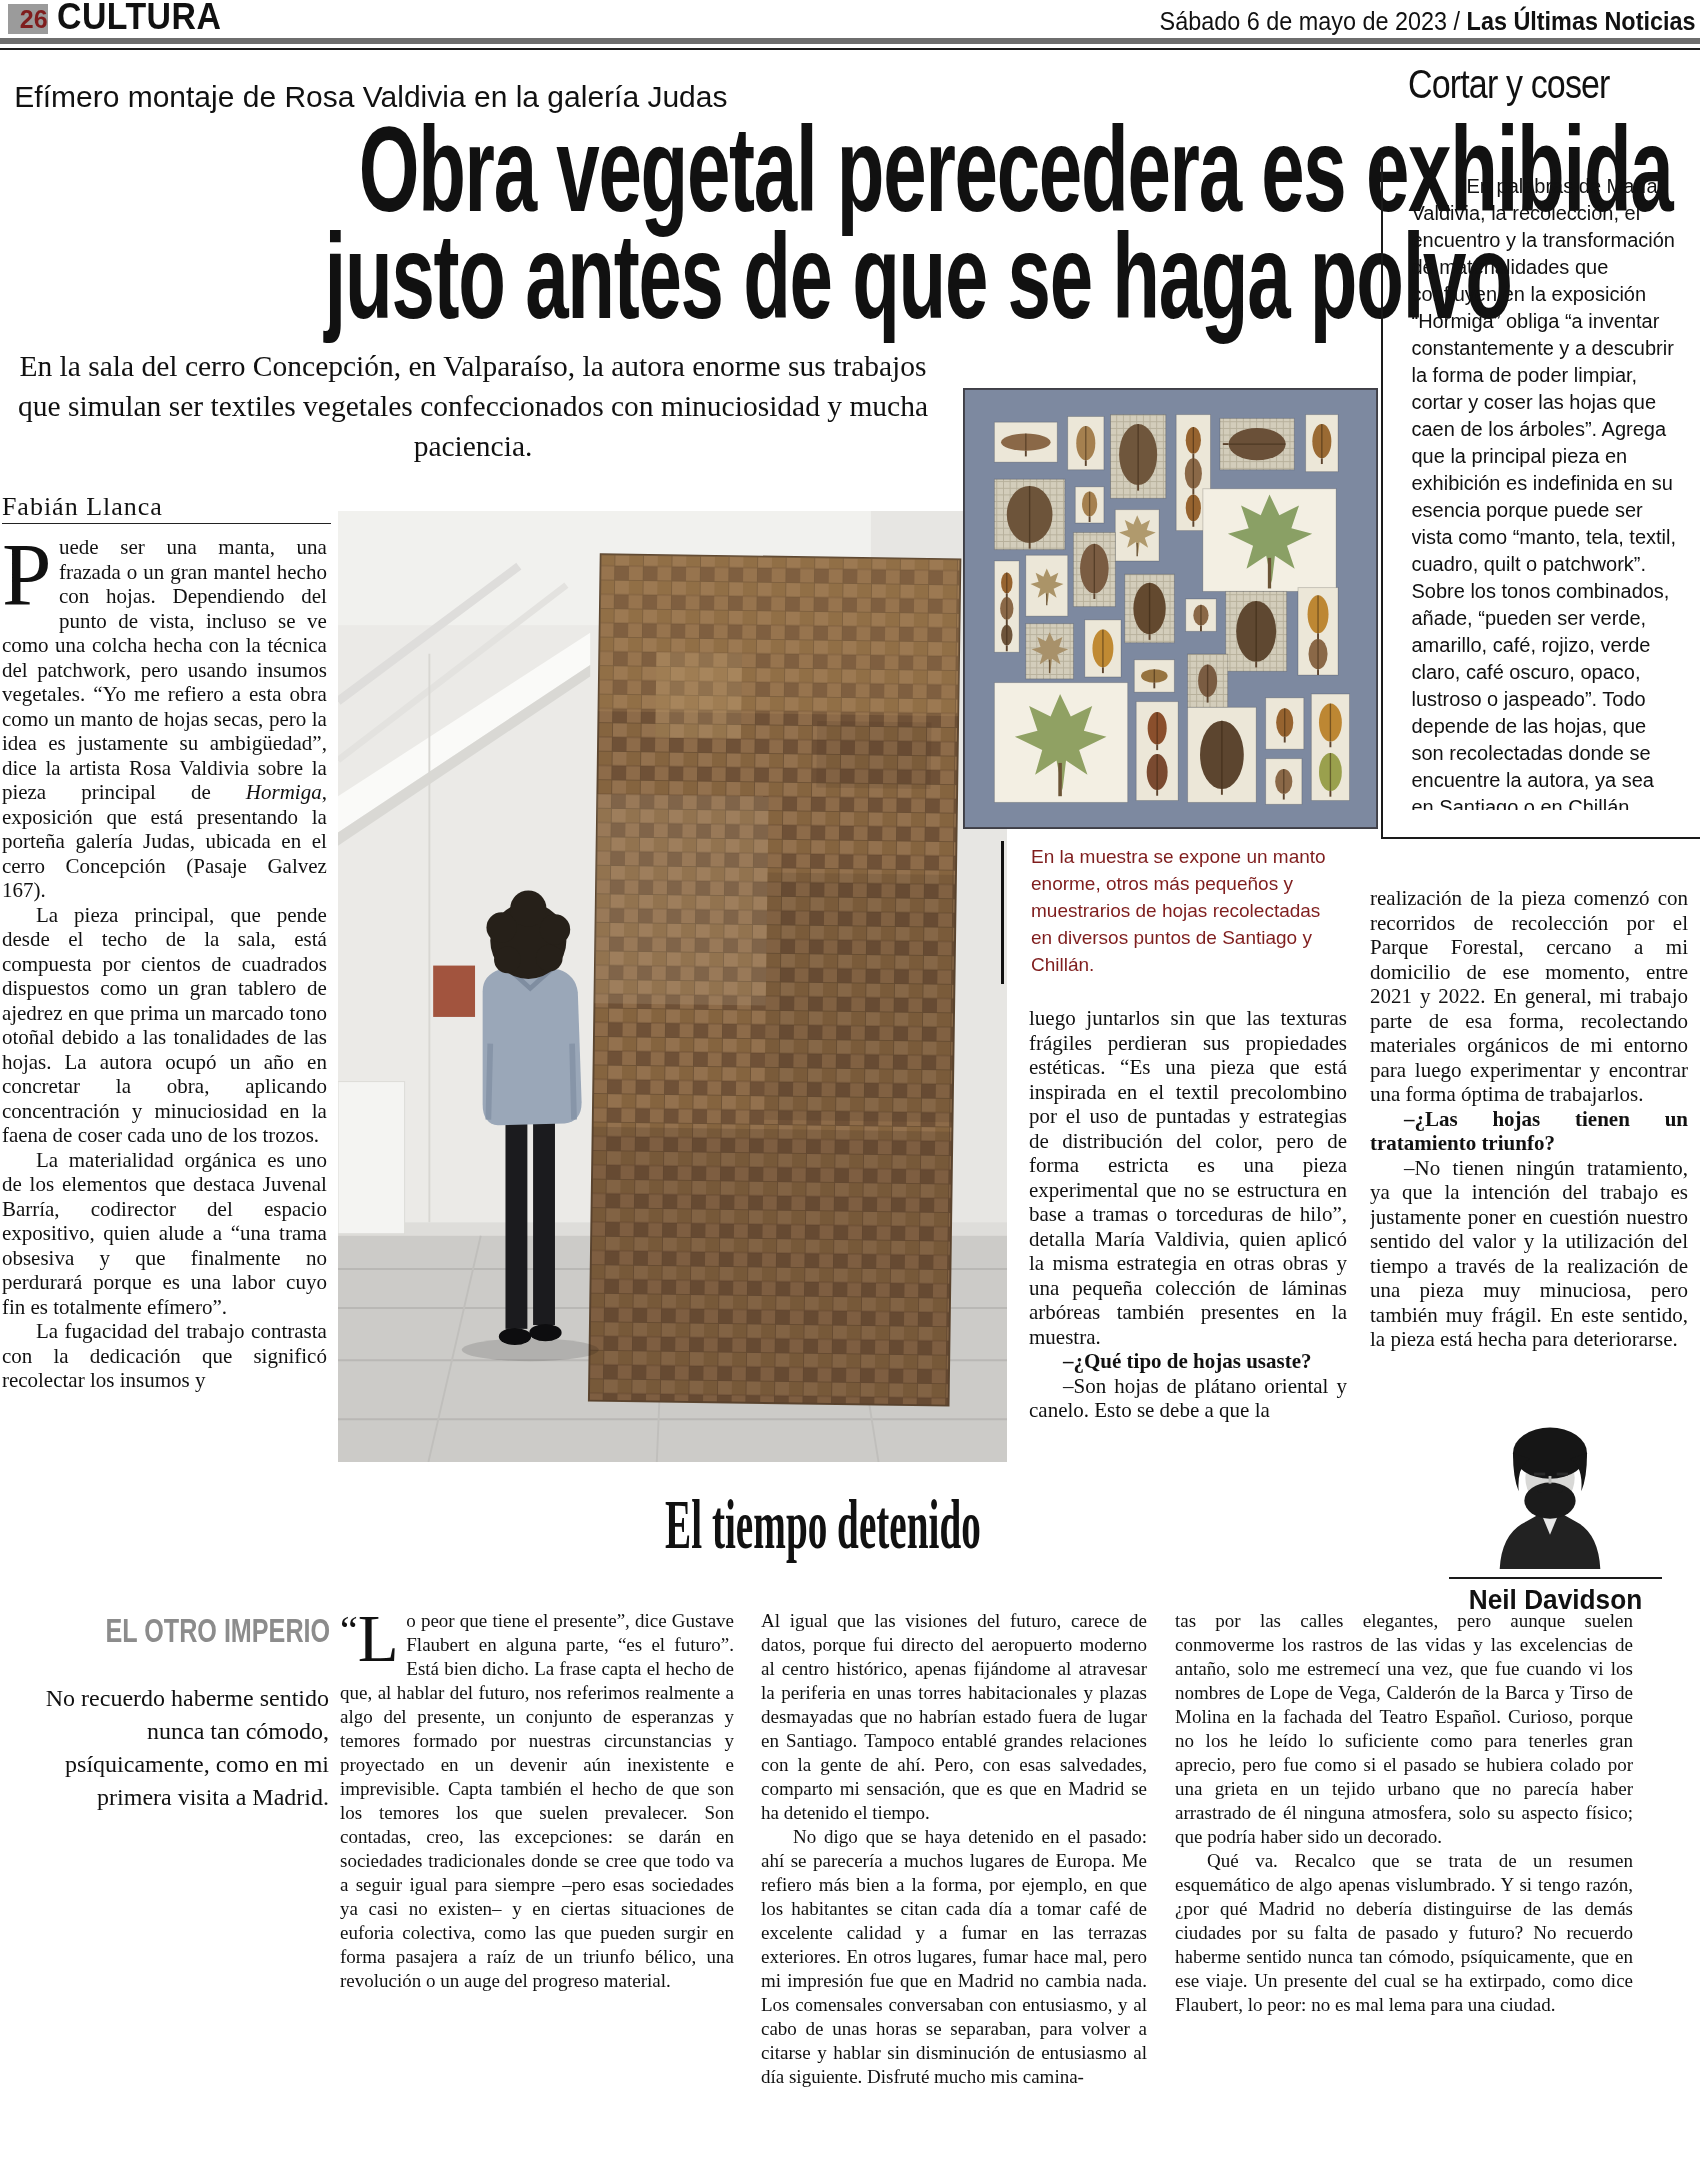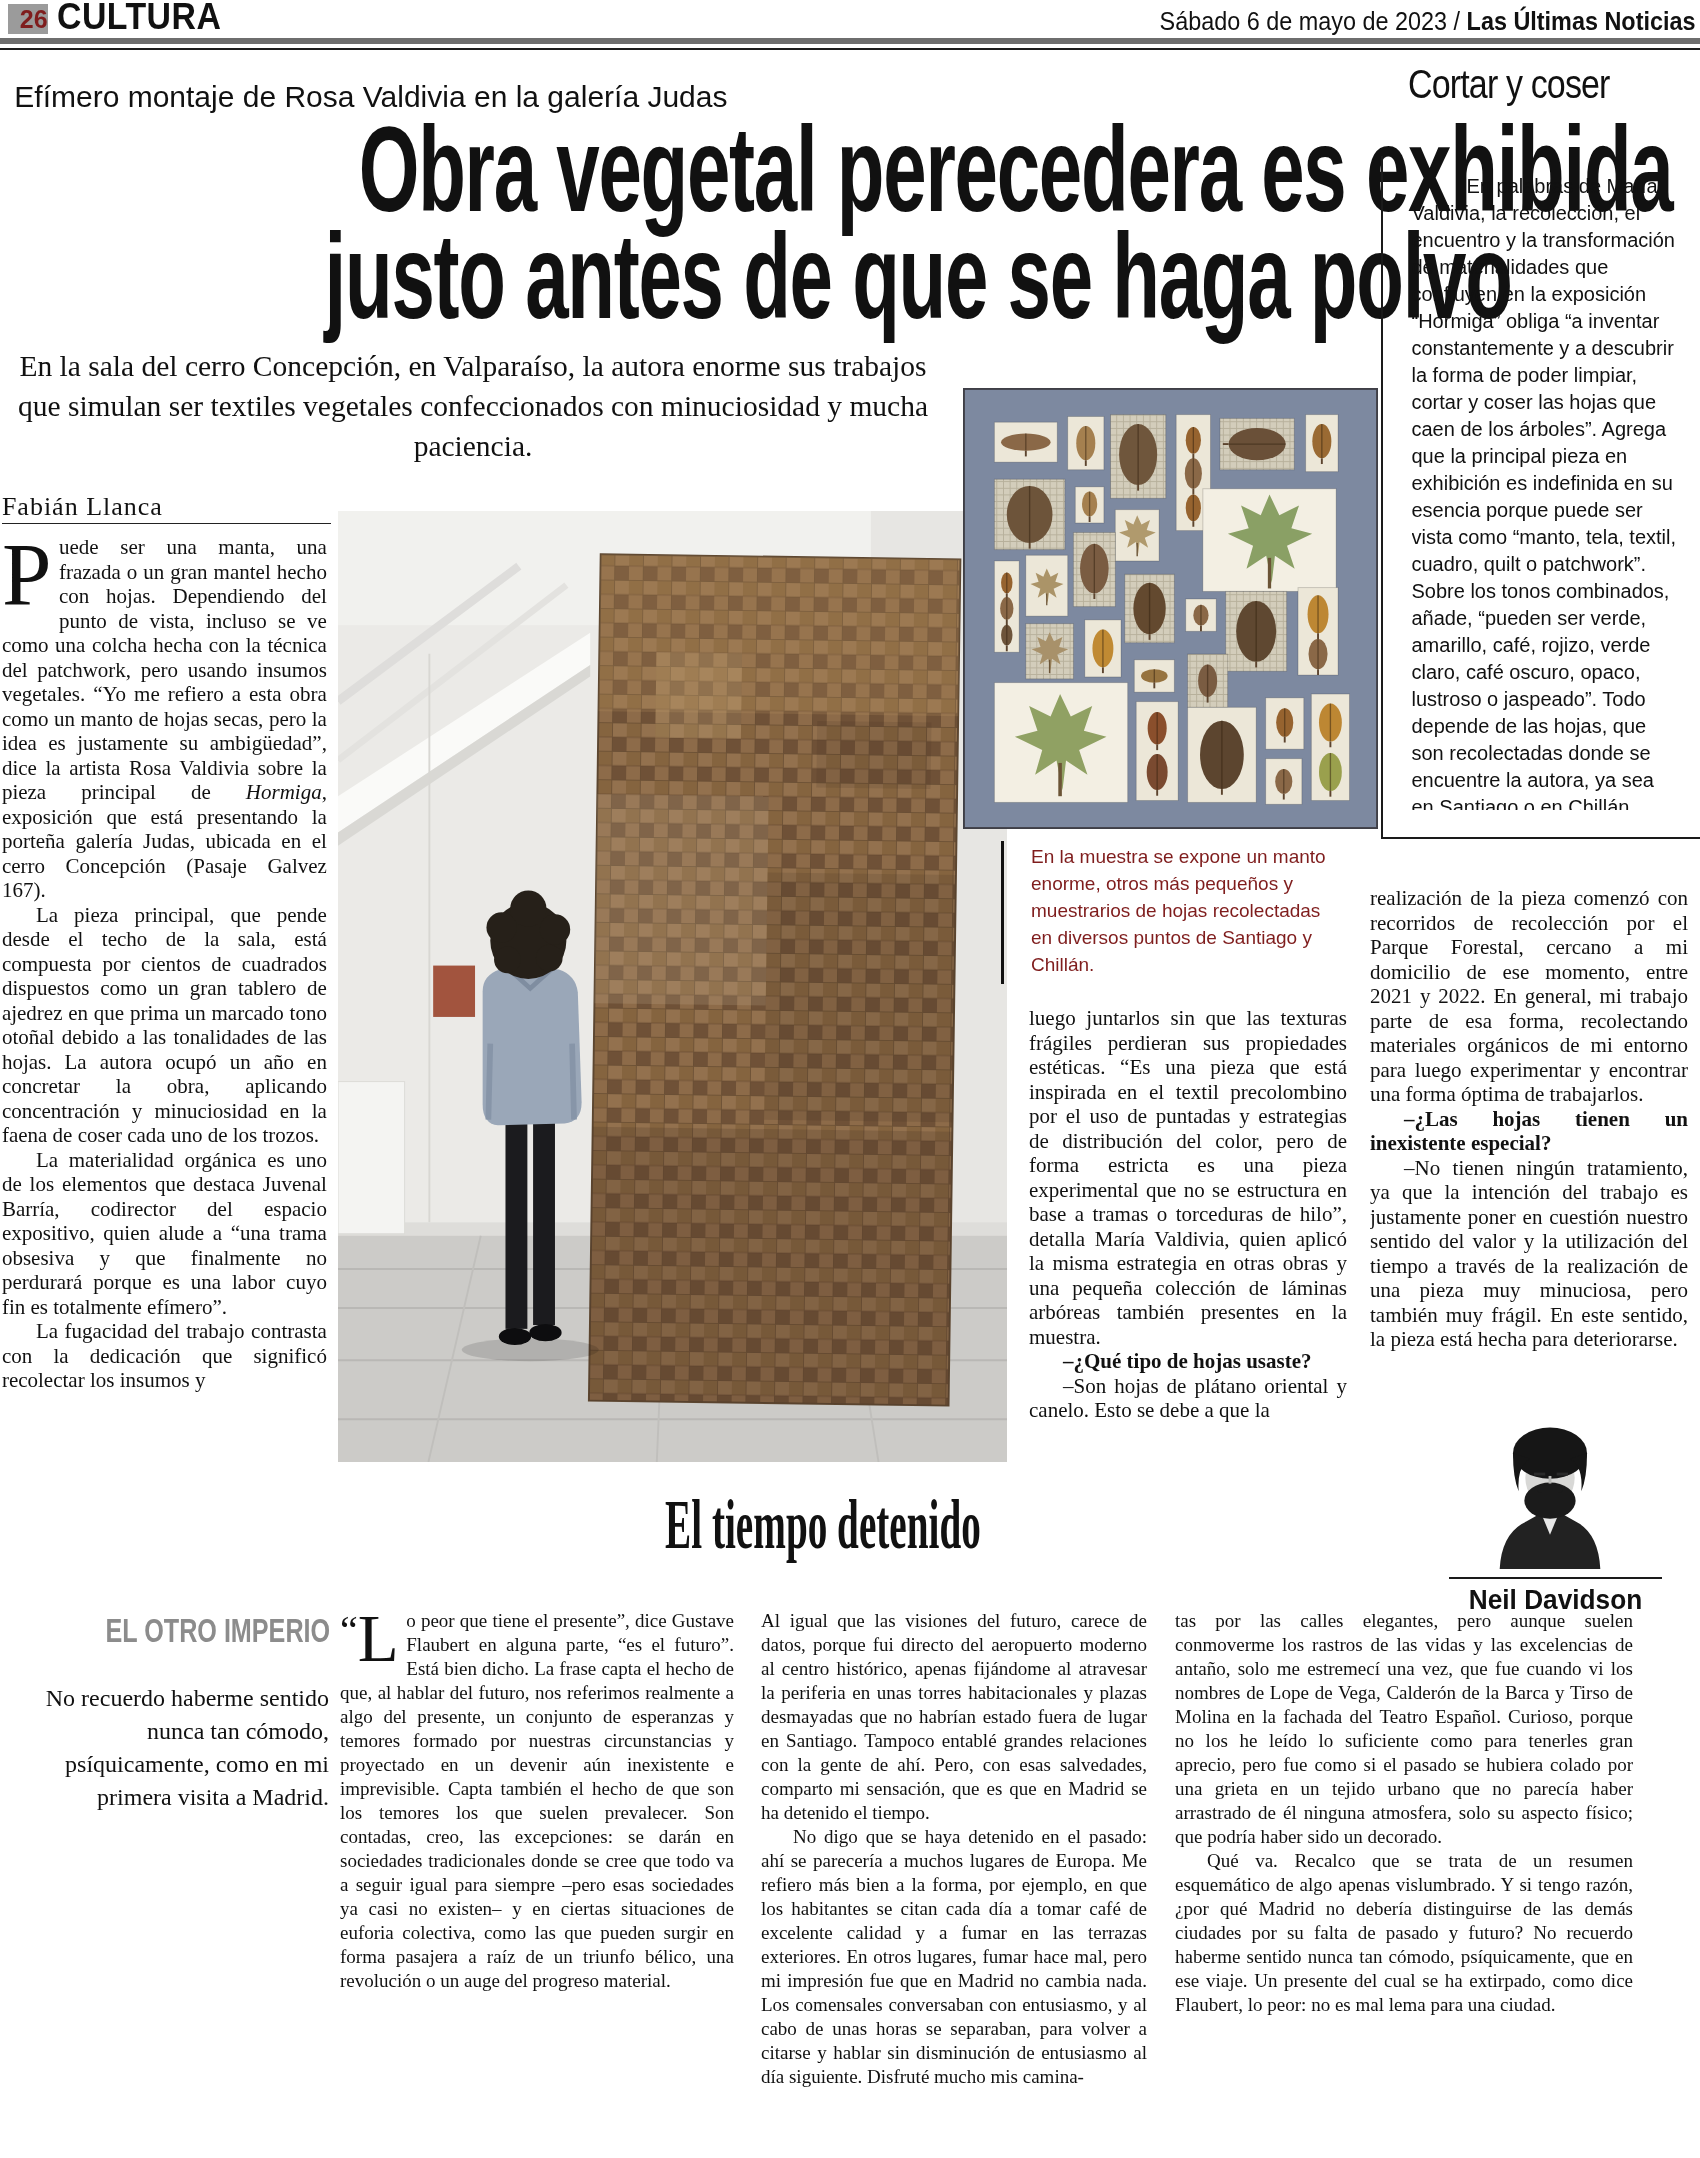--- a/index.html
+++ b/index.html
@@ -369,21 +369,21 @@
   <div class="cap-rule"></div>
   <div class="caption">En la muestra se expone un manto enorme, otros más pequeños y muestrarios de hojas recolectadas en diversos puntos de Santiago y Chillán.</div>
 
   <div class="bodycol col2">
     <p class="first">luego juntarlos sin que las texturas frágiles perdieran sus propiedades estéticas. “Es una pieza que está inspirada en el textil precolombino por el uso de puntadas y estrategias de distribución del color, pero de forma estricta es una pieza experimental que no se estructura en base a tramas o torceduras de hilo”, detalla María Valdivia, quien aplicó la misma estrategia en otras obras y una pequeña colección de láminas arbóreas también presentes en la muestra.</p>
     <p class="qa">–¿Qué tipo de hojas usaste?</p>
     <p>–Son hojas de plátano oriental y canelo. Esto se debe a que la</p>
   </div>
   <div class="bodycol col3">
     <p class="first">realización de la pieza comenzó con recorridos de recolección por el Parque Forestal, cercano a mi domicilio de ese momento, entre 2021 y 2022. En general, mi trabajo parte de esa forma, recolectando materiales orgánicos de mi entorno para luego experimentar y encontrar una forma óptima de trabajarlos.</p>
-    <p class="qa">–¿Las hojas tienen un inexistente especial?</p>
+    <p class="qa">–¿Las hojas tienen un tratamiento triunfo?</p>
     <p>–No tienen ningún tratamiento, ya que la intención del trabajo es justamente poner en cuestión nuestro sentido del valor y la utilización del tiempo a través de la realización de una pieza muy minuciosa, pero también muy frágil. En este sentido, la pieza está hecha para deteriorarse.</p>
   </div>
 
   <div class="sb-title">Cortar y coser</div>
   <div class="sb-box">
     <div class="sb-body">En palabras de María Valdivia, la recolección, el encuentro y la transformación de materialidades que confluyen en la exposición “Hormiga” obliga “a inventar constantemente y a descubrir la forma de poder limpiar, cortar y coser las hojas que caen de los árboles”. Agrega que la principal pieza en exhibición es indefinida en su esencia porque puede ser vista como “manto, tela, textil, cuadro, quilt o patchwork”. Sobre los tonos combinados, añade, “pueden ser verde, amarillo, café, rojizo, verde claro, café oscuro, opaco, lustroso o jaspeado”. Todo depende de las hojas, que son recolectadas donde se encuentre la autora, ya sea en Santiago o en Chillán.</div>
   </div>
 
   <div class="essay-title"><span class="hl">El tiempo detenido</span></div>
 

